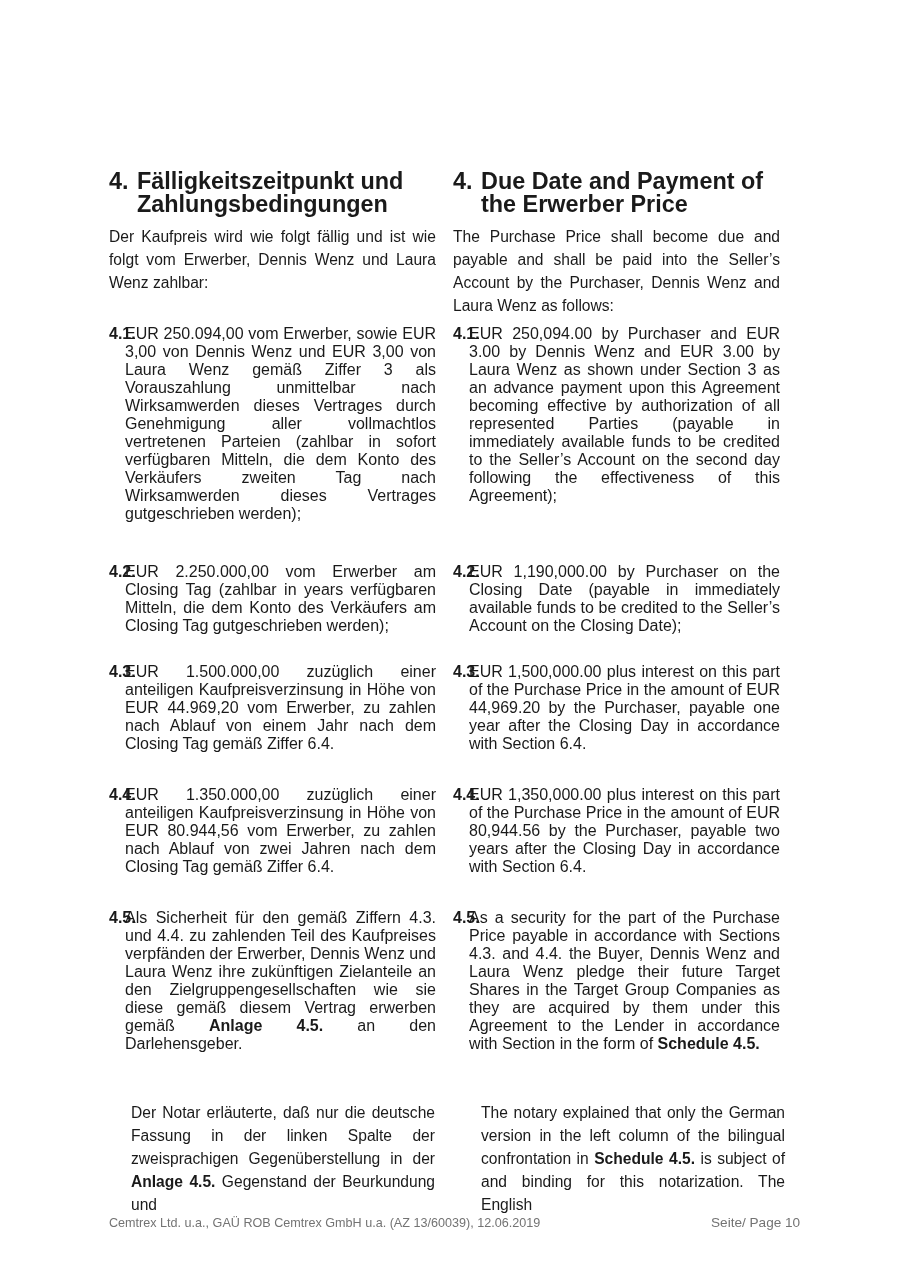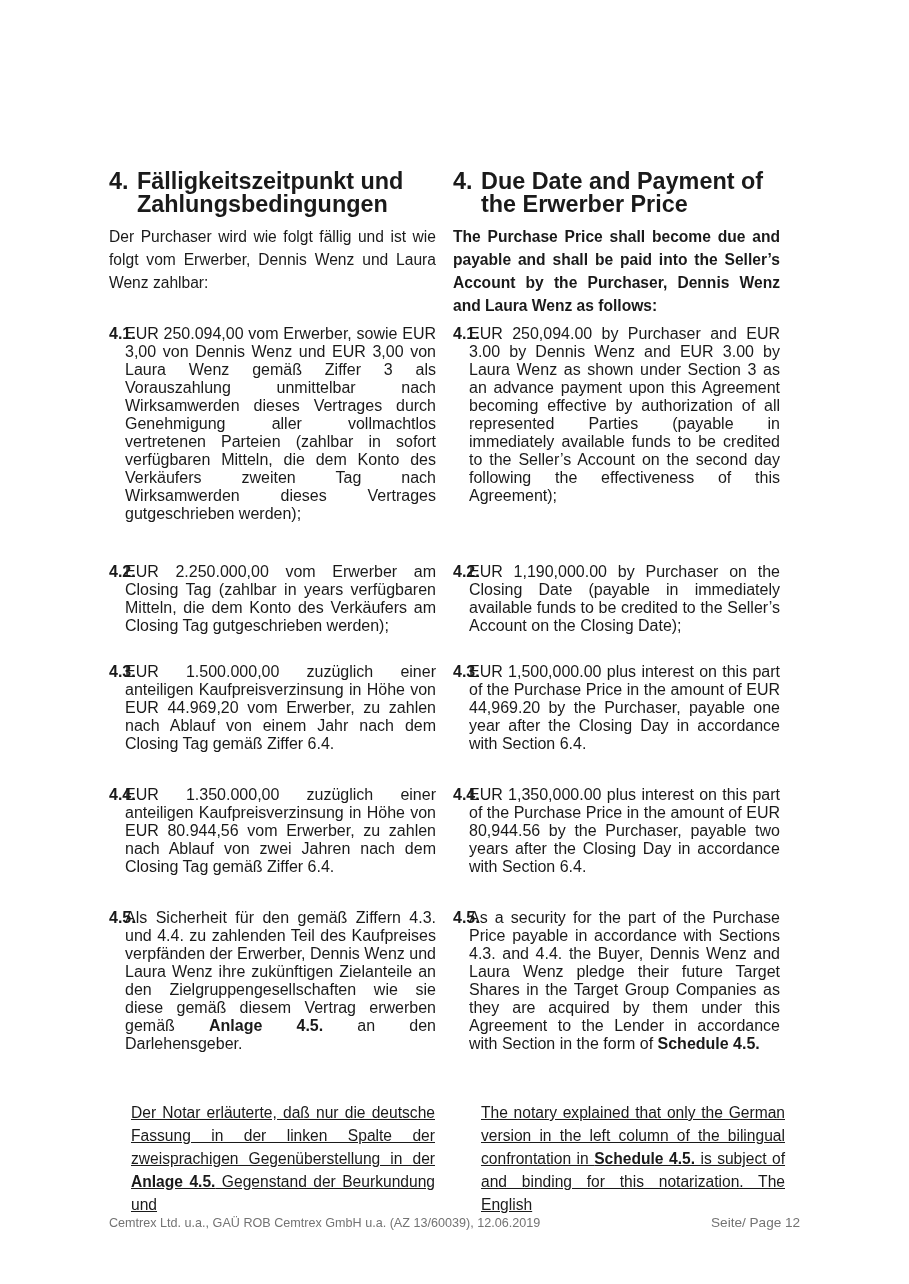--- a/index.html
+++ b/index.html
@@ -9,41 +9,41 @@
     }
     .col { position: absolute; width: 327px; font-size: 15.6px; line-height: 23px; }
     .col.left { left: 109px; }
     .col.right { left: 453px; }
     .heading { position: relative; font-weight: bold; padding-left: 28px; margin: 0; }
     .heading .num { position: absolute; left: 0; top: 0; }
     .para { text-align: justify; margin: 0; }
     .item { position: absolute; width: 327px; }
     .item .num { position: absolute; left: 0; top: 0; font-weight: bold; text-align: center; }
     .item .txt { margin-left: 16px; text-align: justify; }
-    .note { position: absolute; width: 304px; text-align: justify; text-decoration: underline; }
+    .note { position: absolute; width: 304px; text-align: justify; }
     b { font-weight: bold; }
     .footer { position: absolute; top: 1216px; font-size: 12.6px; color: #737373; }
   </style>
 </head>
 <body>
 
 <div class="col left" style="top:170px;">
   <h2 class="heading">
     <span class="num">4.</span>
     <span>Fälligkeitszeitpunkt und Zahlungsbedingungen</span>
   </h2>
-  <p class="para" style="margin-top:9px;">Der Purchaser wird wie folgt fällig und ist wie folgt vom Erwerber, Dennis Wenz und Laura Wenz zahlbar:</p>
+  <p class="para" style="margin-top:9px;">Der Kaufpreis wird wie folgt fällig und ist wie folgt vom Erwerber, Dennis Wenz und Laura Wenz zahlbar:</p>
 </div>
 
 <div class="col right" style="top:170px;">
   <h2 class="heading">
     <span class="num">4.</span>
     <span>Due Date and Payment of the Erwerber Price</span>
   </h2>
-  <p class="para" style="margin-top:9px;font-weight:bold;">The Purchase Price shall become due and payable and shall be paid into the Seller’s Account by the Purchaser, Dennis Wenz and Laura Wenz as follows:</p>
+  <p class="para" style="margin-top:9px;">The Purchase Price shall become due and payable and shall be paid into the Seller’s Account by the Purchaser, Dennis Wenz and Laura Wenz as follows:</p>
 </div>
 
 <div class="item" style="left:109px; top:325px;">
   <span class="num">4.1.</span>
   <div class="txt">EUR 250.094,00 vom Erwerber, sowie EUR 3,00 von Dennis Wenz und EUR 3,00 von Laura Wenz gemäß Ziffer 3 als Vorauszahlung unmittelbar nach Wirksamwerden dieses Vertrages durch Genehmigung aller vollmachtlos vertretenen Parteien (zahlbar in sofort verfügbaren Mitteln, die dem Konto des Verkäufers zweiten Tag nach Wirksamwerden dieses Vertrages gutgeschrieben werden);</div>
 </div>
 <div class="item" style="left:453px; top:325px;">
   <span class="num">4.1.</span>
   <div class="txt">EUR 250,094.00 by Purchaser and EUR 3.00 by Dennis Wenz and EUR 3.00 by Laura Wenz as shown under Section 3 as an advance payment upon this Agreement becoming effective by authorization of all represented Parties (payable in immediately available funds to be credited to the Seller’s Account on the second day following the effectiveness of this Agreement);</div>
 </div>
@@ -81,13 +81,13 @@
 </div>
 <div class="item" style="left:453px; top:909px;">
   <span class="num">4.5.</span>
   <div class="txt"><span>As a security for the part of the Purchase Price payable in accordance with Sections 4.3. and 4.4. the Buyer, Dennis Wenz and Laura Wenz pledge their future Target Shares in the Target Group Companies as they are acquired by them under this Agreement to the Lender in accordance with Section  in the form of </span><b>Schedule 4.5.</b><span></span></div>
 </div>
 
 <div class="note" style="left:131px; top:1101px; font-size:15.6px; line-height:23px;"><span>Der Notar erläuterte, daß nur die deutsche Fassung in der linken Spalte der zweisprachigen Gegenüberstellung in der </span><b>Anlage 4.5.</b><span> Gegenstand der Beurkundung und</span></div>
 <div class="note" style="left:481px; top:1101px; font-size:15.6px; line-height:23px;"><span>The notary explained that only the German version in the left column of the bilingual confrontation in </span><b>Schedule 4.5.</b><span> is subject of and binding for this notarization. The English</span></div>
 
 <div class="footer" style="left:109px;">Cemtrex Ltd. u.a., GAÜ ROB Cemtrex GmbH u.a. (AZ 13/60039), 12.06.2019</div>
-<div class="footer" style="left:711px; font-size:13.6px; top:1215px;">Seite/ Page 12</div>
+<div class="footer" style="left:711px; font-size:13.6px; top:1215px;">Seite/ Page 10</div>
 
 </body></html>

